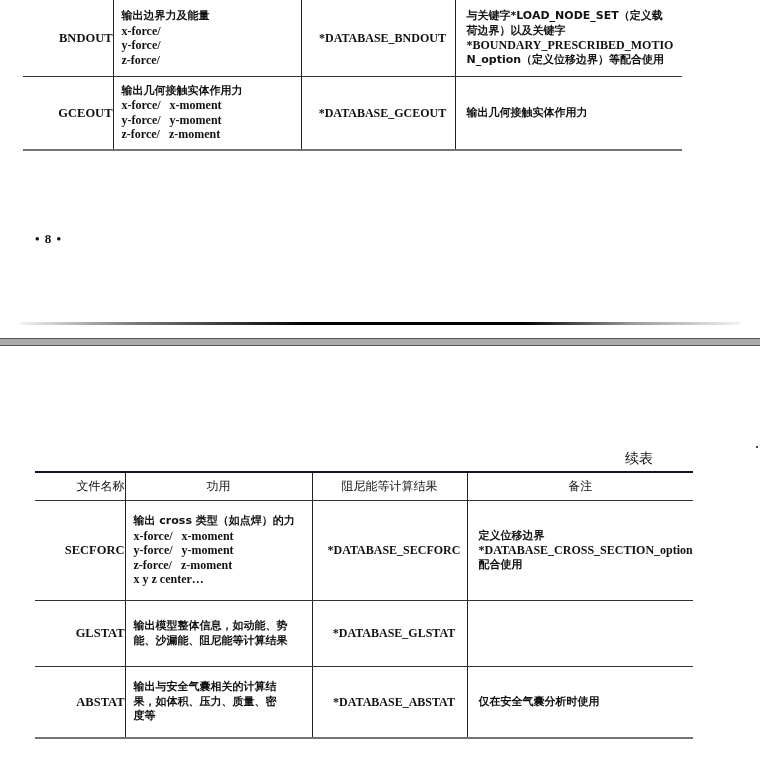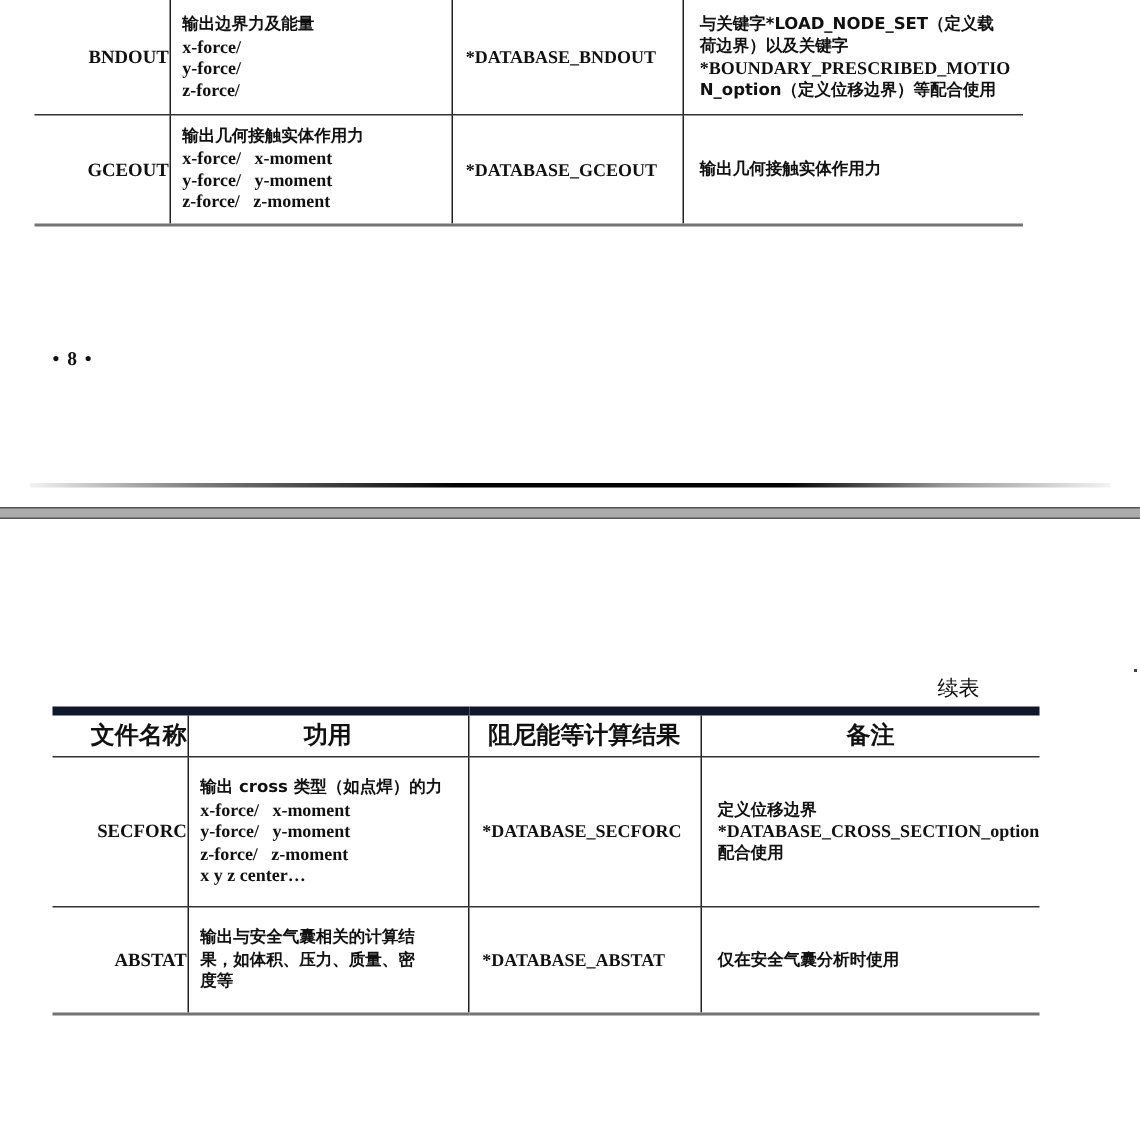--- a/index.html
+++ b/index.html
@@ -19,25 +19,25 @@
     }
 
     table.doc { position: absolute; border-collapse: collapse; table-layout: fixed; font-size: 12px; line-height: 14.5px; }
     table.doc td, table.doc th { border-left: 1px solid #222; border-right: 1px solid #222; border-top: 1px solid #333; border-bottom: 1px solid #333; vertical-align: middle; padding: 0; font-weight: bold; }
     table.doc td:first-child, table.doc th:first-child { border-left: none; text-align: right; }
     table.doc td:last-child, table.doc th:last-child { border-right: none; }
     table.doc tr:last-child td { border-bottom: 2px solid #737373; }
 
     .t-top { left: 23px; top: -1px; width: 659px; }
     .t-bottom { left: 35px; top: 125px; width: 658px; }
-    .t-bottom tr.head th { border-top: 6px solid #0f172a; font-weight: bold; height: 27px; font-size: 16px; }
+    .t-bottom tr.head th { border-top: 2px solid #0f172a; font-weight: normal; height: 27px; font-size: 12px; }
 
     .c-name { text-align: center; font-size: 12.5px; }
     .c-func { padding-left: 8px !important; padding-right: 4px !important; }
-    .c-key { padding-left: 9px !important; font-size: 12px; }
+    .c-key { padding-left: 9px !important; font-size: 12px; text-align: center; }
     .c-note { padding-left: 11px !important; padding-right: 4px !important; }
     .line { display: block; white-space: pre; }
     .zh { font-family: "DejaVu Sans", sans-serif; font-size: 11px; }
 
     .page-number { position: absolute; left: 35px; top: 231px; font-size: 13px; font-weight: bold; letter-spacing: 1px; }
     .scan-rule {
       position: absolute; left: 20px; top: 322px; width: 720px; height: 3px;
       background: linear-gradient(90deg, rgba(0,0,0,0.05) 0%, rgba(0,0,0,0.5) 15%, #000 40%, #000 70%, rgba(0,0,0,0.4) 85%, rgba(0,0,0,0.05) 100%);
     }
     .cont-label { position: absolute; left: 625px; top: 104px; font-size: 14px; font-family: "DejaVu Sans", sans-serif; }
@@ -120,20 +120,29 @@
         <span class="line">z-force/   z-moment</span>
         <span class="line">x y z center…</span>
       </td>
       <td class="c-key">*DATABASE_SECFORC</td>
       <td class="c-note">
         <span class="line zh">定义位移边界</span>
         <span class="line">*DATABASE_CROSS_SECTION_option</span>
         <span class="line zh">配合使用</span>
       </td>
     </tr>
+    <tr style="height:66px">
+      <td class="c-name">GLSTAT</td>
+      <td class="c-func">
+        <span class="line zh">输出模型整体信息，如动能、势</span>
+        <span class="line zh">能、沙漏能、阻尼能等计算结果</span>
+      </td>
+      <td class="c-key">*DATABASE_GLSTAT</td>
+      <td class="c-note"></td>
+    </tr>
     <tr style="height:71px">
       <td class="c-name">ABSTAT</td>
       <td class="c-func">
         <span class="line zh">输出与安全气囊相关的计算结</span>
         <span class="line zh">果，如体积、压力、质量、密</span>
         <span class="line zh">度等</span>
       </td>
       <td class="c-key">*DATABASE_ABSTAT</td>
       <td class="c-note">
         <span class="line zh">仅在安全气囊分析时使用</span>

